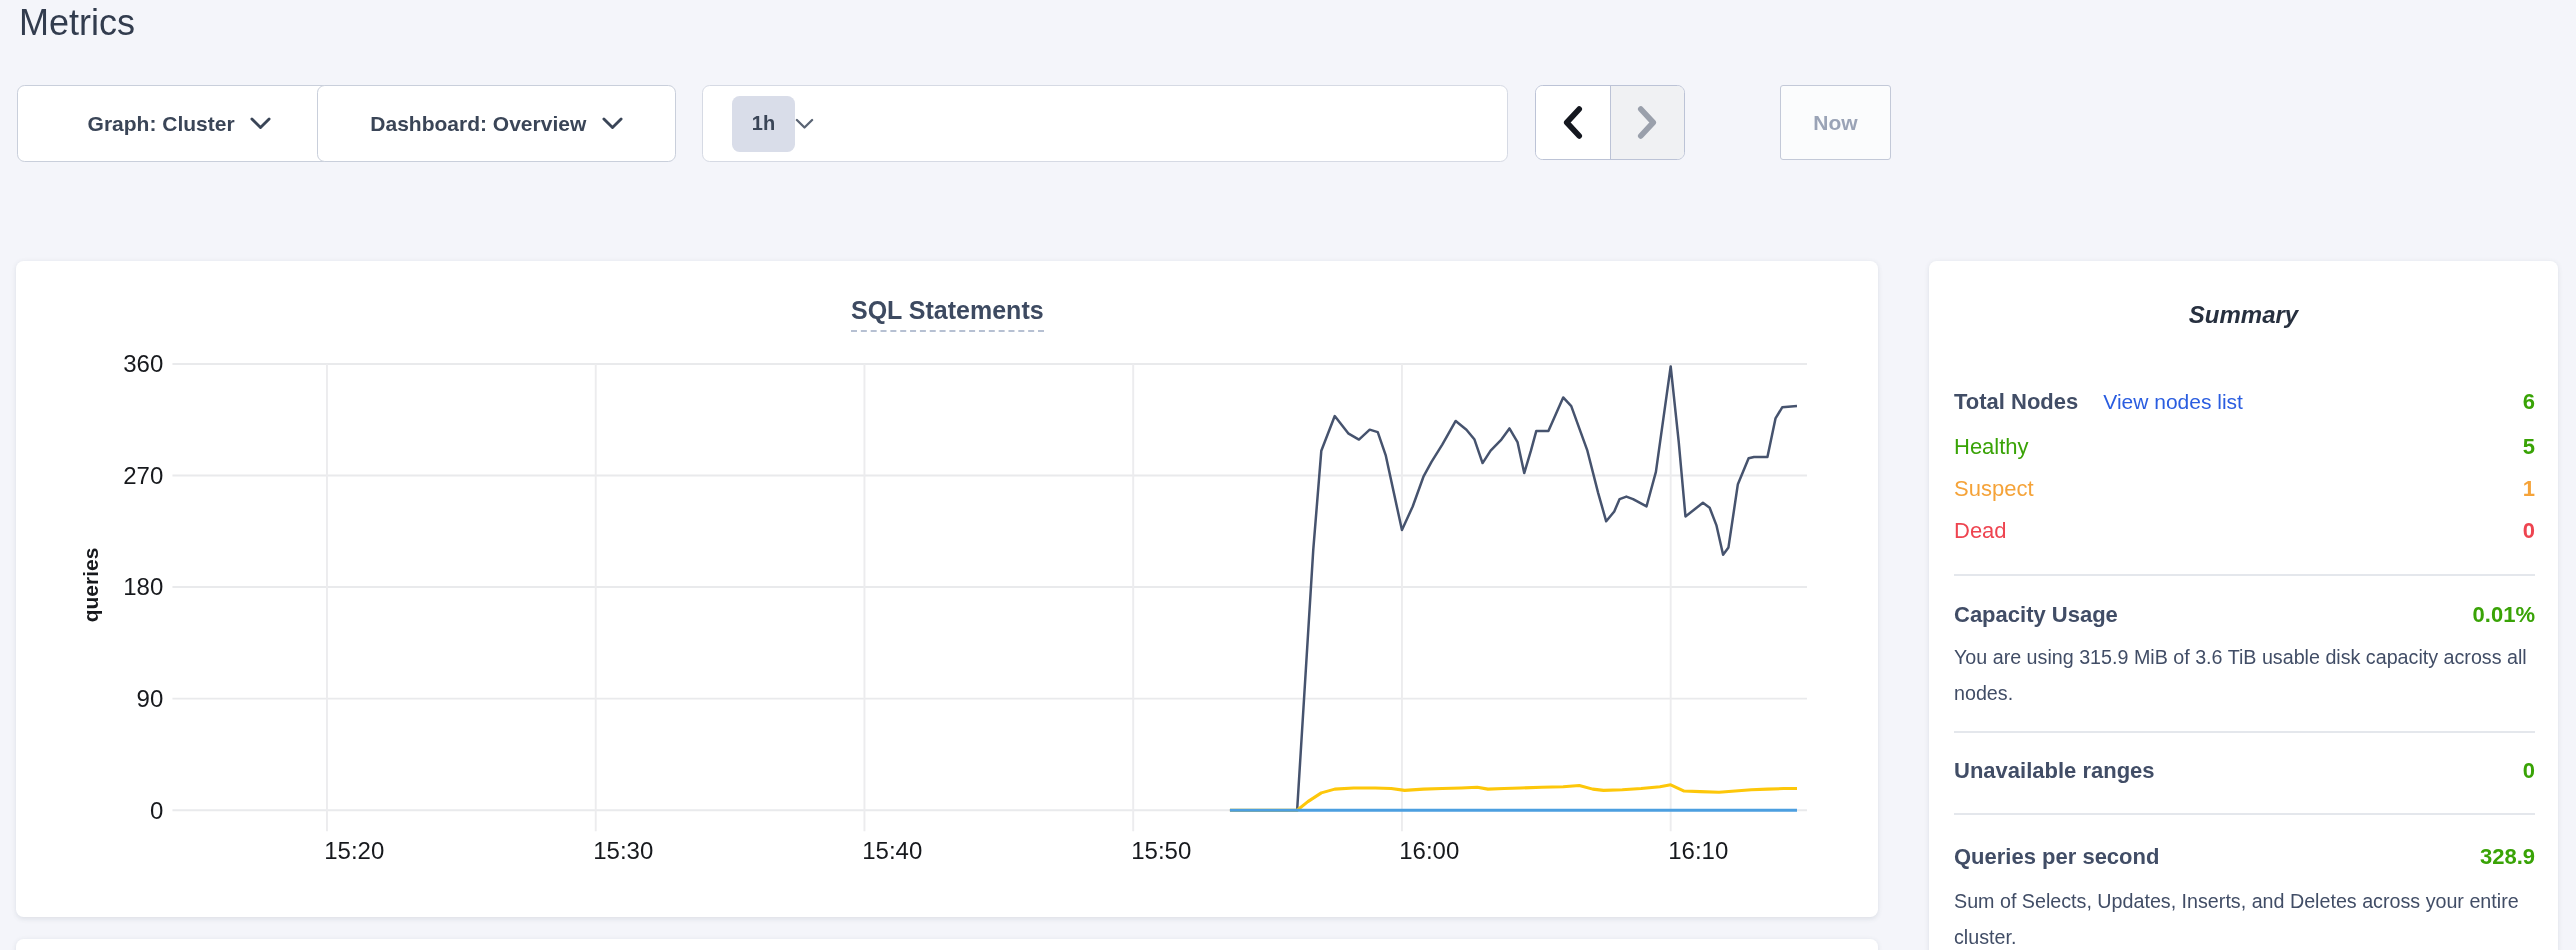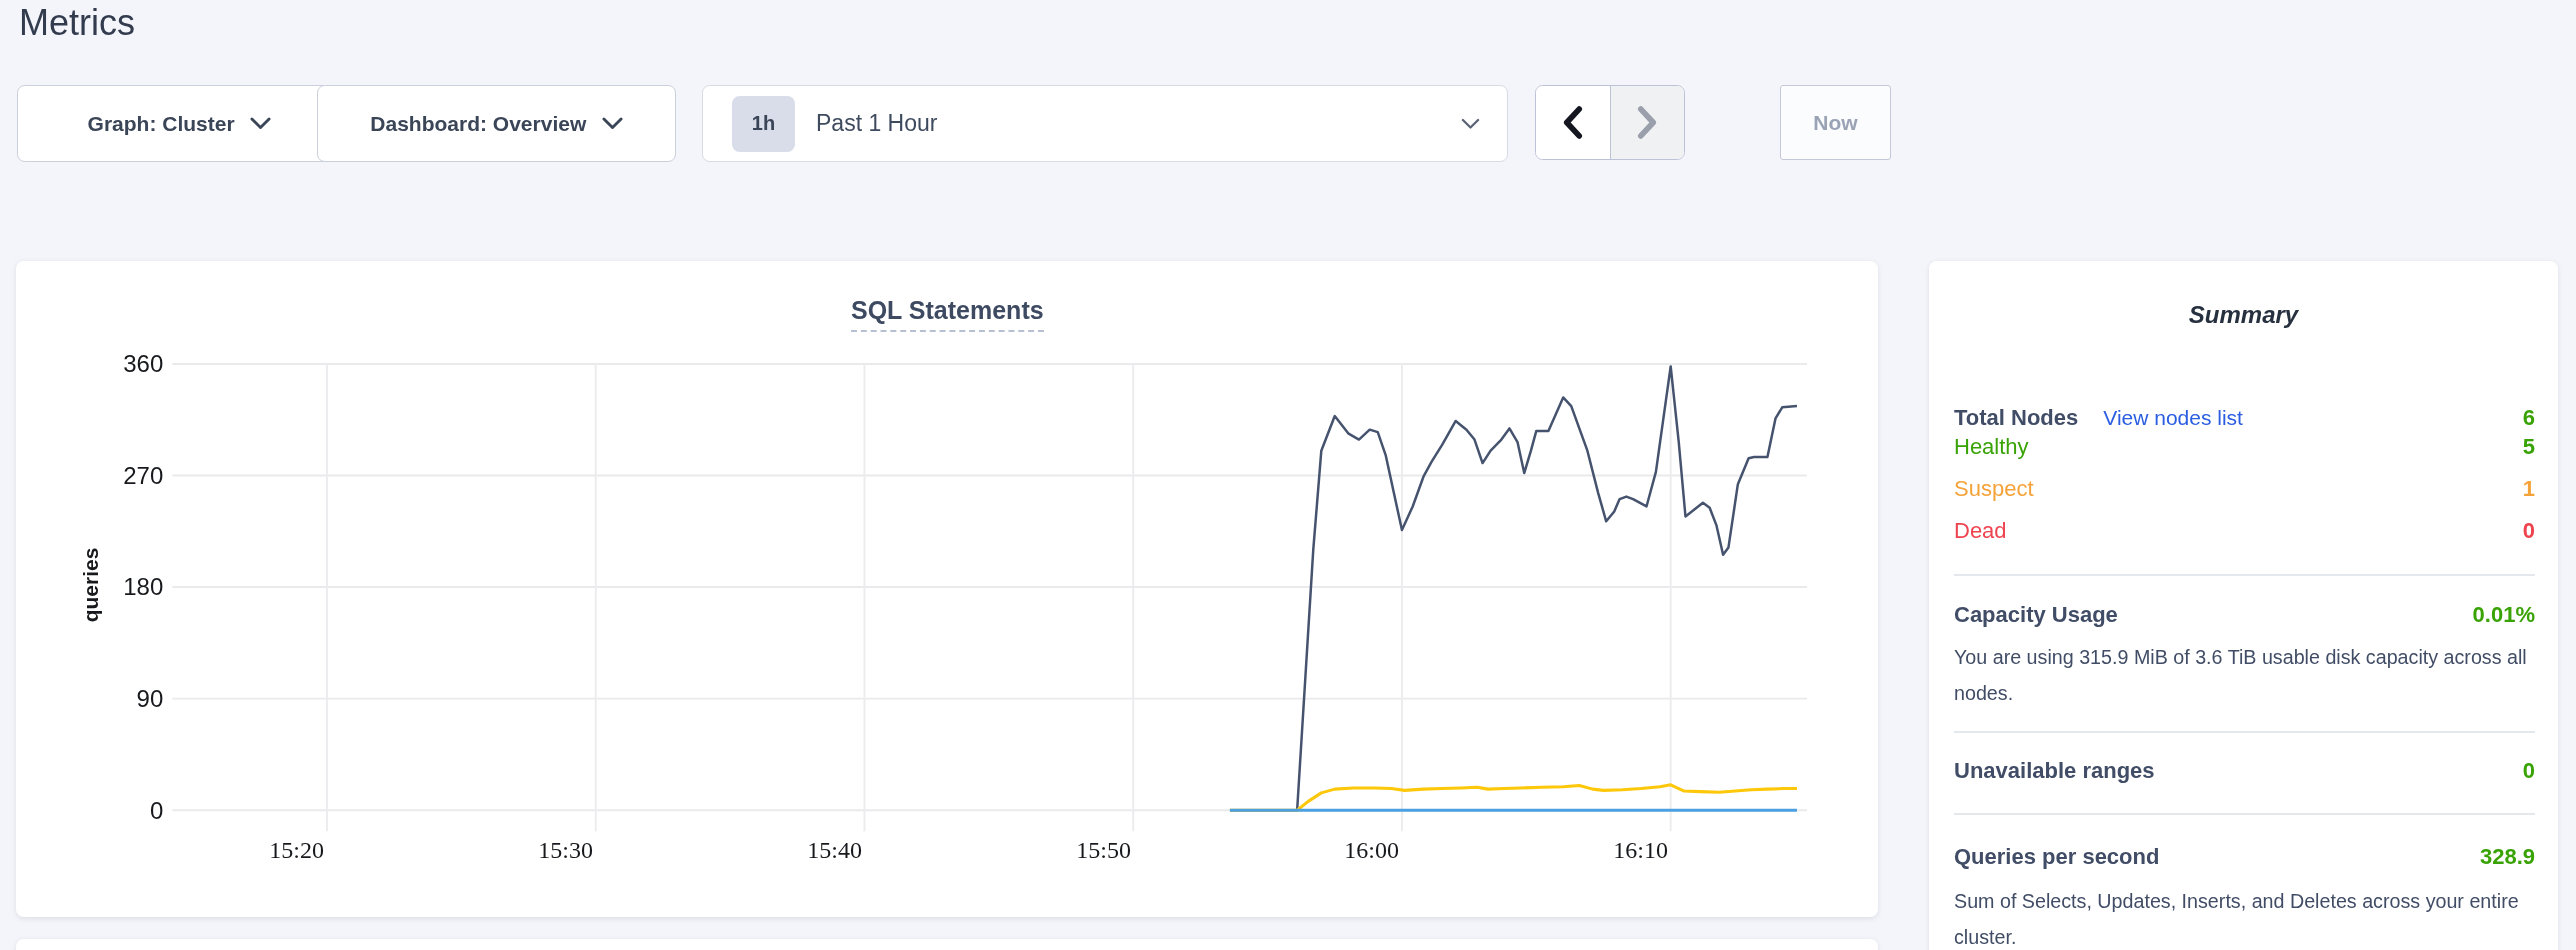--- a/index.html
+++ b/index.html
@@ -55,21 +55,21 @@
   .chart-title-wrap{position:absolute;left:0;top:35px;width:100%;display:flex;justify-content:center;}
   .chart-title{font-size:25px;font-weight:700;color:#3d4a61;padding-bottom:4.8px;
        border-bottom:2.9px dashed #b6c0d2;cursor:pointer;}
 
   .ylabel-wrap{position:absolute;left:7.7px;top:257px;width:134px;height:134px;display:flex;
        align-items:center;justify-content:center;transform:rotate(-90deg);}
   .ylabel{font-size:21px;font-weight:700;color:#17191d;white-space:nowrap;}
 
   .tick{position:absolute;font-size:24px;color:#17191d;line-height:31px;height:31px;}
   .y-tick{left:41px;width:106px;text-align:right;}
-  .x-tick{width:115px;text-align:left;font-family:Liberation Serif, serif;}
+  .x-tick{width:115px;text-align:right;}
 
   .chart-svg{position:absolute;left:0;top:0;pointer-events:none;}
 
   .sum-title{position:absolute;left:0;top:36px;width:100%;text-align:center;font-size:24px;
        font-weight:700;color:#27303f;line-height:35px;font-style:italic;}
   .sum-row{position:absolute;left:25px;width:581px;height:42px;display:flex;align-items:center;}
   .sum-label{font-size:22px;font-weight:700;color:var(--slate);}
   .sum-link{font-size:21px;color:var(--link);margin-left:25px;cursor:pointer;}
   .sum-spacer{flex:1;}
   .sum-value{font-size:22px;font-weight:600;}
@@ -93,21 +93,20 @@
 
 <div class="btn btn-dashboard">
   <span>Dashboard: Overview</span>
   <svg width="21" height="12.5" viewBox="0 0 22 13">
       <polyline points="2,2 11,11 20,2" fill="none" stroke="#3a4557" stroke-width="3" stroke-linecap="round" stroke-linejoin="round"></polyline>
     </svg>
 </div>
 
 <div class="time-box">
   <span class="time-badge">1h</span>
-  <span class="time-label">Past 1 Hour</span>
   <svg width="19" height="11.5" viewBox="0 0 20 12">
       <polyline points="2,2 10,10 18,2" fill="none" stroke="#5a6474" stroke-width="2.4" stroke-linecap="round" stroke-linejoin="round"></polyline>
     </svg>
 </div>
 
 <div class="arrow-group">
   <div class="arrow-half prev">
     <svg width="21" height="33" viewBox="0 0 22 34">
         <polyline points="18,3 5,17 18,31" fill="none" stroke="#14171f" stroke-width="6" stroke-linecap="round" stroke-linejoin="round"></polyline>
       </svg>
@@ -157,21 +156,21 @@
       <div class="tick x-tick" style="left: 791px; top: 574px;">15:40</div>
       <div class="tick x-tick" style="left: 1060px; top: 574px;">15:50</div>
       <div class="tick x-tick" style="left: 1328px; top: 574px;">16:00</div>
       <div class="tick x-tick" style="left: 1597px; top: 574px;">16:10</div>
     </div>
 </div>
 
 <div class="card summary-card">
   <div class="sum-title">Summary</div>
 
-  <div class="sum-row" style="top:136px">
+  <div class="sum-row" style="top:120px">
     <span class="sum-label">Total Nodes</span>
     <span class="sum-link">View nodes list</span>
     <span class="sum-spacer"></span>
     <span class="sum-value c-green">6</span>
   </div>
   <div class="sum-row" style="top:165px">
     <span class="sum-label c-green" style="font-weight:400;font-size:22px">Healthy</span>
     <span class="sum-spacer"></span>
     <span class="sum-value c-green">5</span>
   </div>

